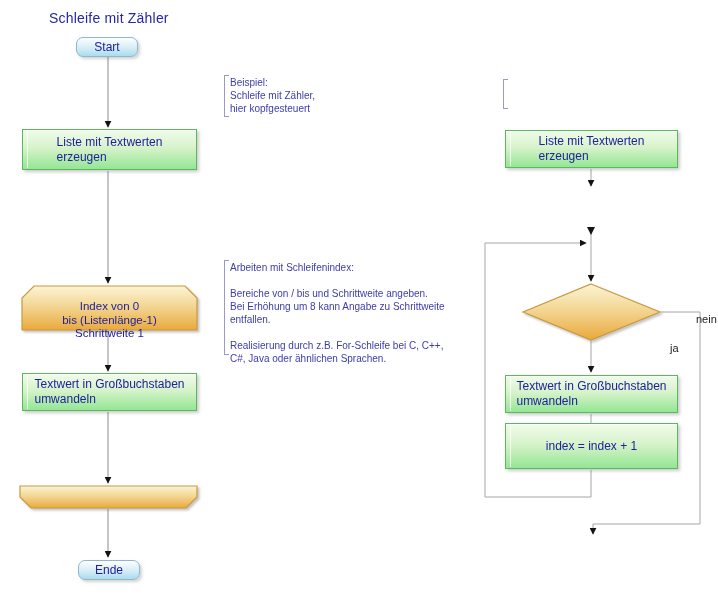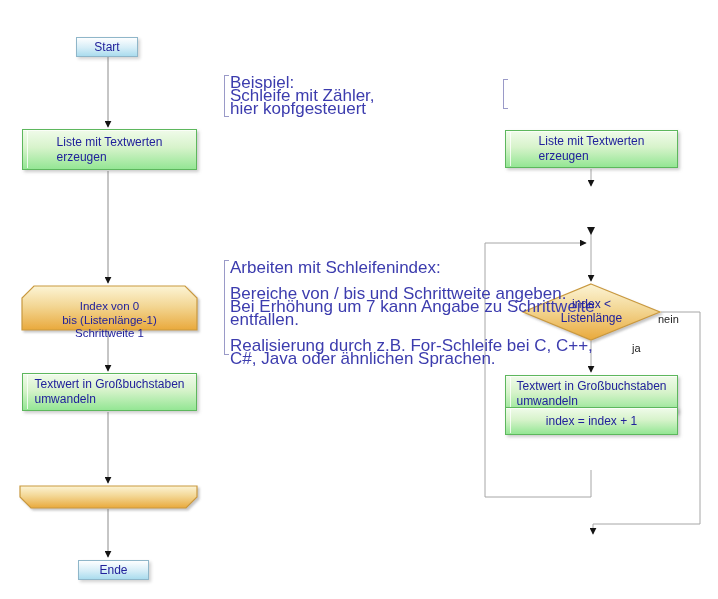--- a/index.html
+++ b/index.html
@@ -17,38 +17,38 @@
     background:linear-gradient(to bottom,#f0fbea 0%,#d7f3cb 45%,#94e694 100%);
     box-shadow:inset 0 1px 0 rgba(255,255,255,.65), 2px 2px 3px rgba(110,110,110,.35);
     color:#21219b;font-size:12px;line-height:1.22;
     display:flex;align-items:center;justify-content:center;text-align:left;white-space:pre-line;
   }
   .gbox::after{
     content:"";position:absolute;left:4px;top:1px;bottom:1px;width:1px;background:rgba(255,255,255,.8);
   }
   .oval{
     position:absolute;box-sizing:border-box;
-    border:1px solid #8fb6c9;border-radius:0;
+    border:1px solid #8fb6c9;border-radius:7px;
     background:linear-gradient(to bottom,#fdfeff 0%,#d5edf7 55%,#aadcee 100%);
     box-shadow:2px 2px 3px rgba(110,110,110,.3);
     color:#21219b;font-size:12px;
     display:flex;align-items:center;justify-content:center;
   }
   .olabel{
     position:absolute;color:#21219b;font-size:11.5px;line-height:13.5px;
     text-align:center;white-space:pre-line;
   }
   .note{
-    position:absolute;color:#3c3cae;font-size:17px;line-height:13px;white-space:pre-line;
+    position:absolute;color:#3c3cae;font-size:10px;line-height:13px;white-space:pre-line;
   }
   .bracket{
     position:absolute;width:5px;box-sizing:border-box;
     border-left:1px solid #9a9ac8;border-top:1px solid #9a9ac8;border-bottom:1px solid #9a9ac8;
   }
-  .small{position:absolute;font-size:11px;color:#1c1c1c;}
+  .small{position:absolute;font-size:11px;color:#1c1c1c;margin-left:38px;}
 </style>
 </head>
 <body>
 
 <div id="stage">
 
   <svg width="718" height="599" viewBox="0 0 718 599">
     <defs>
       <marker id="arr" viewBox="0 0 10 10" refX="9" refY="5" markerWidth="7" markerHeight="7" orient="auto-start-reverse">
         <path d="M0,0 L10,5 L0,10 z" fill="#141414"></path>
@@ -80,51 +80,50 @@
       <polyline points="591,470 591,497 485,497 485,243"></polyline>
       <polyline points="661,312 700,312 700,524 593,524 593,534" marker-end="url(#arr)"></polyline>
     </g>
     <polygon points="587,227 595,227 591,235" fill="#141414"></polygon>
 
     <polygon points="34,286 185,286 197,298 197,330 22,330 22,298" fill="url(#og)" stroke="#c9993f" stroke-width="1.2" filter="url(#sh)"></polygon>
     <polygon points="20,486 197,486 197,497 186,508 31,508 20,497" fill="url(#og)" stroke="#c9993f" stroke-width="1.2" filter="url(#sh)"></polygon>
     <polygon points="591,284 660,312 591,340 523,312" fill="url(#og)" stroke="#c9993f" stroke-width="1.2" filter="url(#sh)"></polygon>
   </svg>
 
+  <div class="title">Schleife mit Zähler</div>
 
   <div class="oval" style="left:76px;top:37px;width:62px;height:20px">Start</div>
   <div class="gbox" style="left:22px;top:129px;width:175px;height:41px">Liste mit Textwerten
 erzeugen</div>
   <div class="olabel" style="left:24px;top:300px;width:171px">Index von 0
 bis (Listenlänge-1)
 Schrittweite 1</div>
   <div class="gbox" style="left:22px;top:373px;width:175px;height:38px">Textwert in Großbuchstaben
 umwandeln</div>
-  <div class="oval" style="left:78px;top:560px;width:71px;height:20px">Ende</div>
+  <div class="oval" style="left:78px;top:560px;width:62px;height:20px">Ende</div>
 
   <div class="bracket" style="left:224px;top:75px;height:42px"></div>
   <div class="note" style="left:230px;top:76px">Beispiel:
 Schleife mit Zähler,
 hier kopfgesteuert</div>
 
   <div class="bracket" style="left:224px;top:260px;height:95px"></div>
   <div class="note" style="left:230px;top:261px">Arbeiten mit Schleifenindex:
 
 Bereiche von / bis und Schrittweite angeben.
-Bei Erhöhung um 7 kann Angabe zu Schrittweite
+Bei Erhöhung um 8 kann Angabe zu Schrittweite
 entfallen.
 
 Realisierung durch z.B. For-Schleife bei C, C++,
 C#, Java oder ähnlichen Sprachen.</div>
 
   <div class="bracket" style="left:503px;top:79px;height:30px"></div>
 
   <div class="gbox" style="left:505px;top:130px;width:173px;height:38px">Liste mit Textwerten
 erzeugen</div>
-  <div class="olabel" style="left:523px;top:298px;width:137px;font-size:12px">index &lt;
-Listenlänge</div>
   <div class="small" style="left:632px;top:342px">ja</div>
   <div class="small" style="left:658px;top:313px">nein</div>
   <div class="gbox" style="left:505px;top:375px;width:173px;height:38px">Textwert in Großbuchstaben
 umwandeln</div>
-  <div class="gbox" style="left:505px;top:407px;width:173px;height:28px">index = index + 1</div>
+  <div class="gbox" style="left:505px;top:423px;width:173px;height:46px">index = index + 1</div>
 
 </div>
 
 </body></html>

